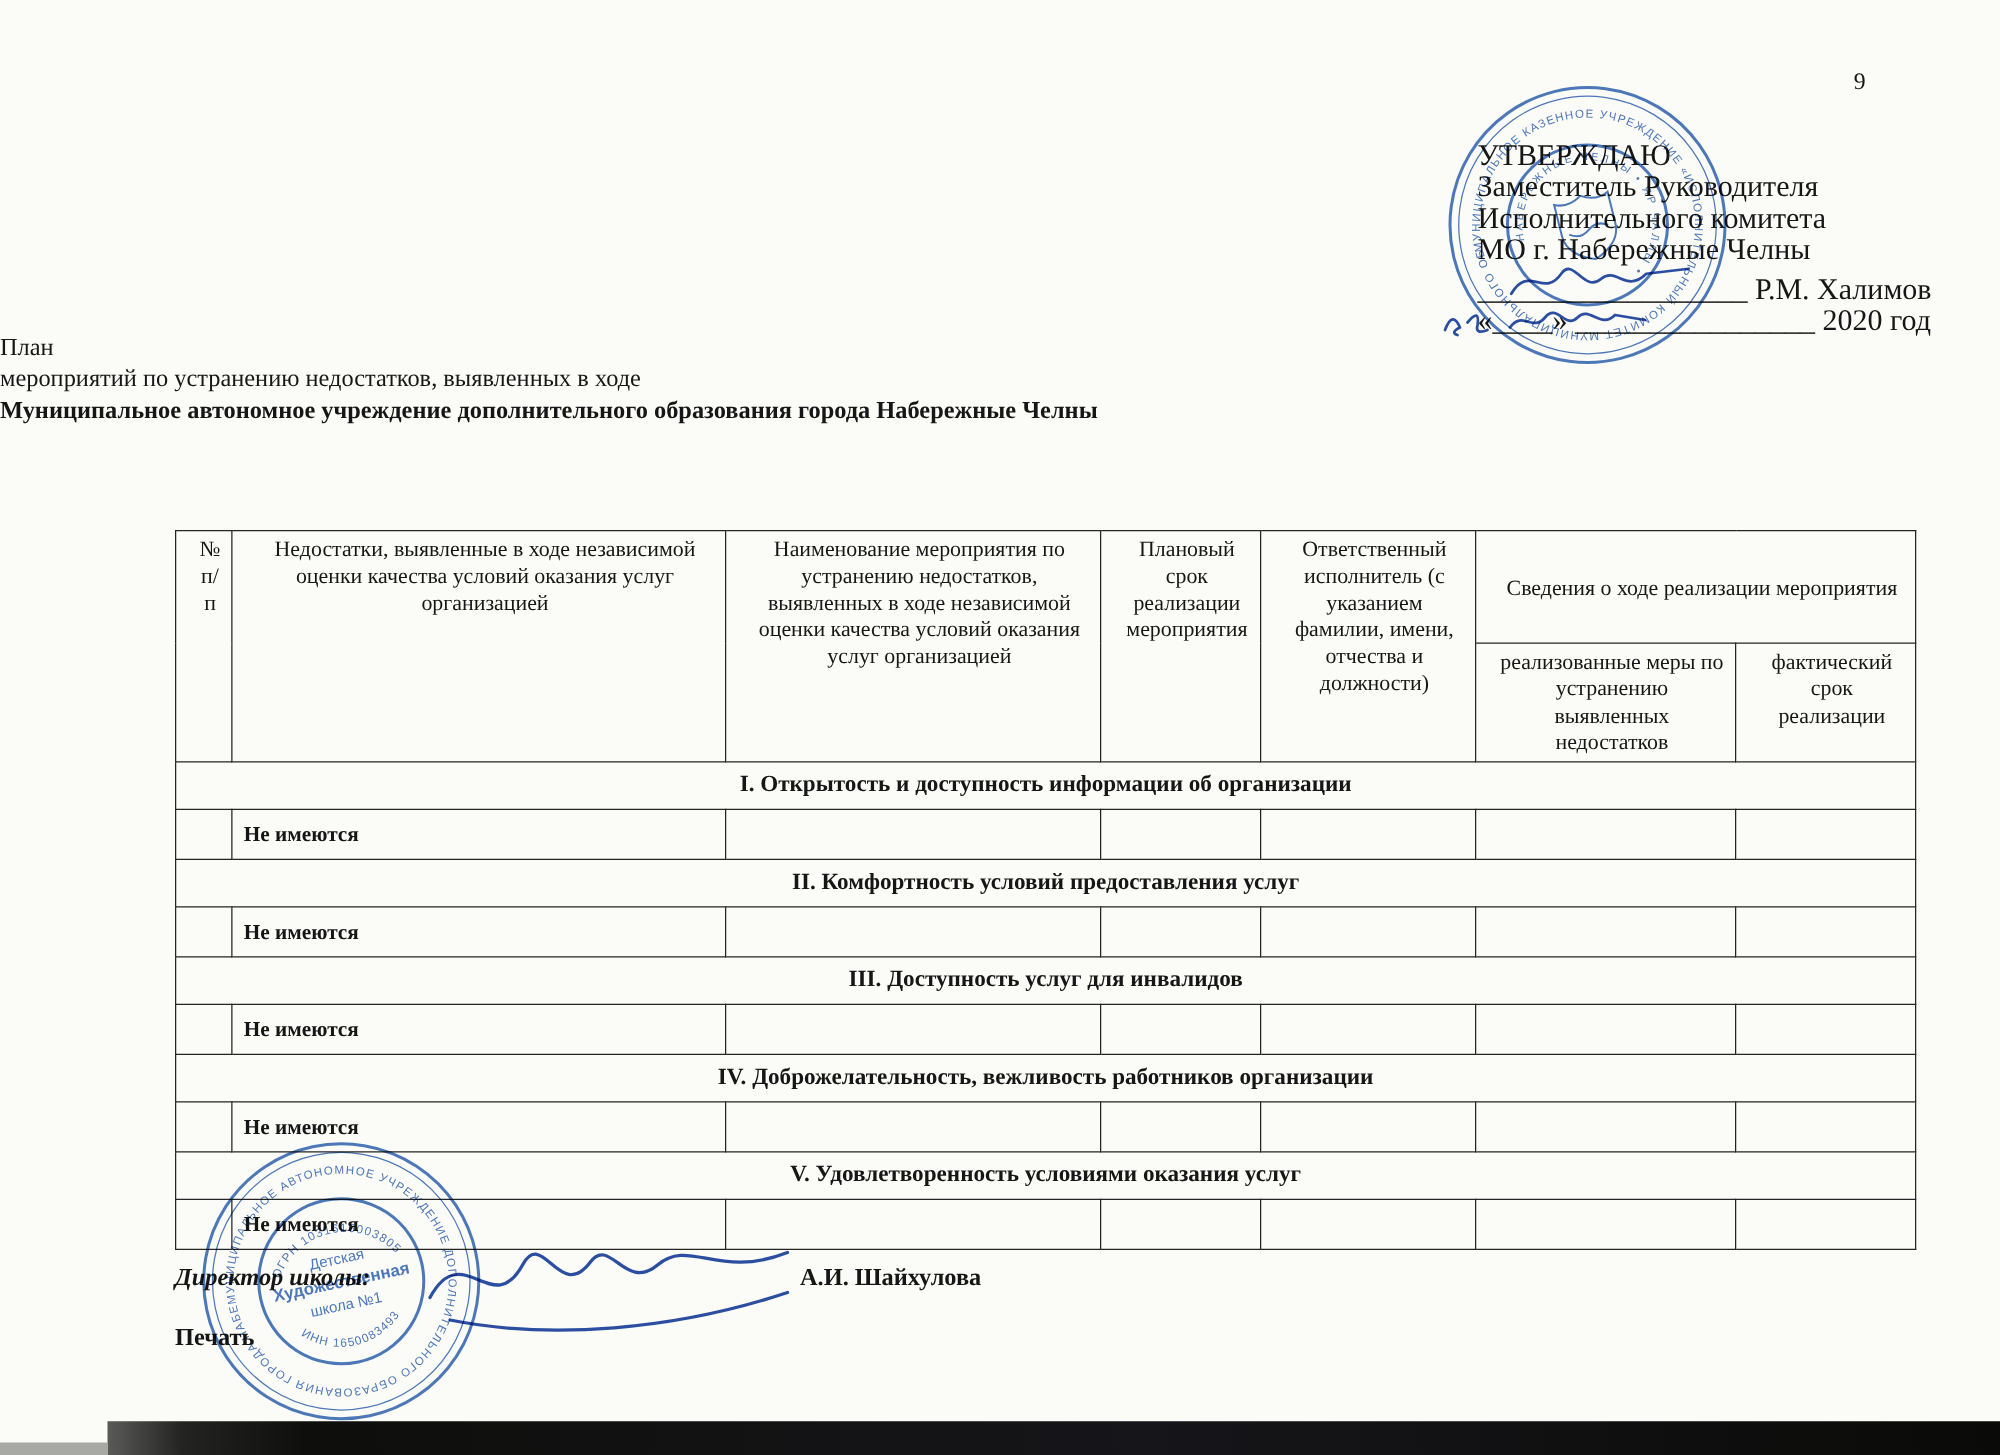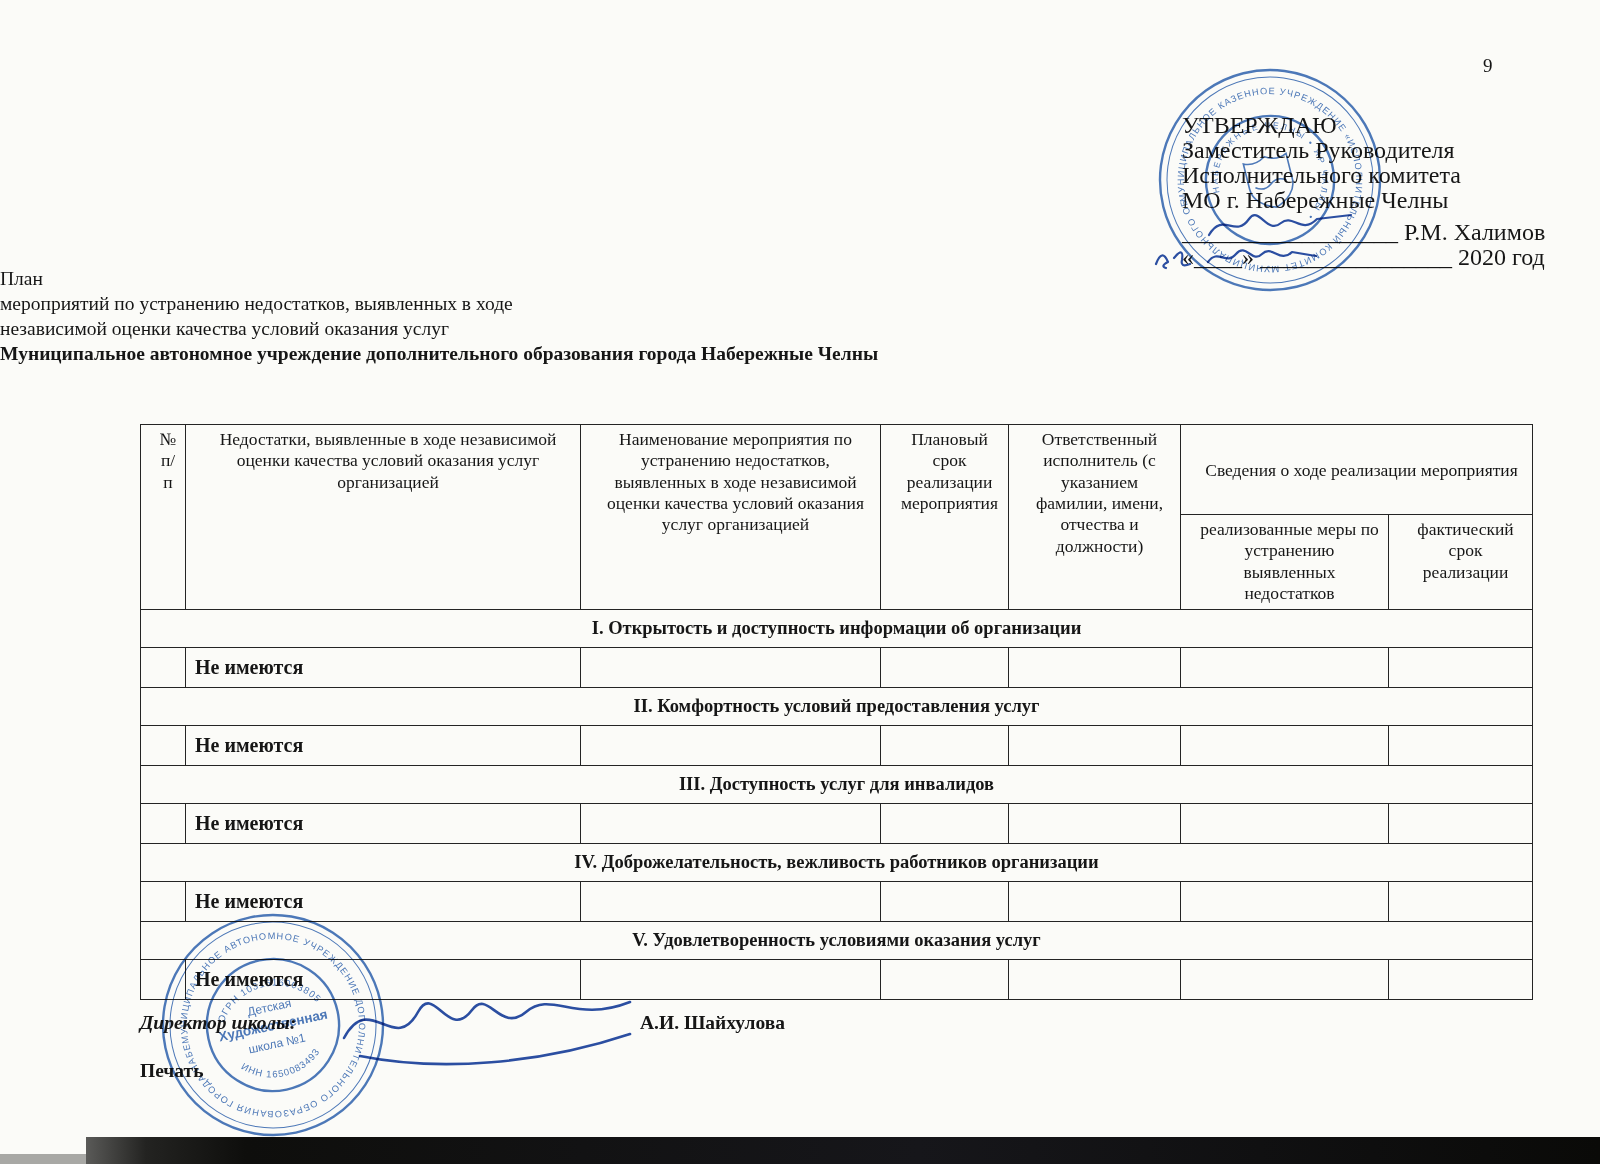--- a/index.html
+++ b/index.html
@@ -78,21 +78,21 @@
   th.progress-head { vertical-align: middle; }
   tr.section td {
     height: 38px;
     text-align: center;
     font-weight: bold;
     font-size: 18.5px;
     vertical-align: middle;
   }
   tr.data td {
     height: 40px;
-    font-size: 20px;
+    font-size: 17px;
     vertical-align: middle;
   }
   tr.data td.defect {
     text-align: left;
     padding-left: 9px;
     font-weight: bold;
   }
 
   
   .director-label { position: absolute; top: 1012px; left: 140px; font-size: 19.5px; font-weight: bold; z-index: 2; font-style: italic; }
@@ -178,21 +178,20 @@
     <div class="sig-row">
       <span>__________________</span>
       <span>Р.М. Халимов</span>
     </div>
     <div>«____» ________________ 2020 год</div>
   </div>
 
   <div class="title-block">
     <div>План</div>
     <div>мероприятий по устранению недостатков, выявленных в ходе</div>
-    <div>независимой оценки качества условий оказания услуг</div>
     <div class="bold">Муниципальное автономное учреждение дополнительного образования города Набережные Челны</div>
   </div>
 
   <table class="plan-table">
     <colgroup>
       <col style="width:45px">
         <col style="width:395px">
         <col style="width:300px">
         <col style="width:128px">
         <col style="width:172px">

